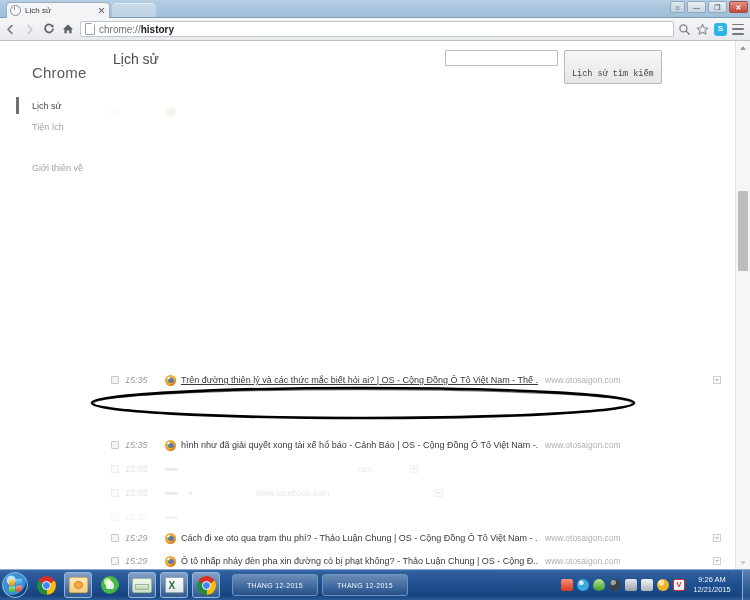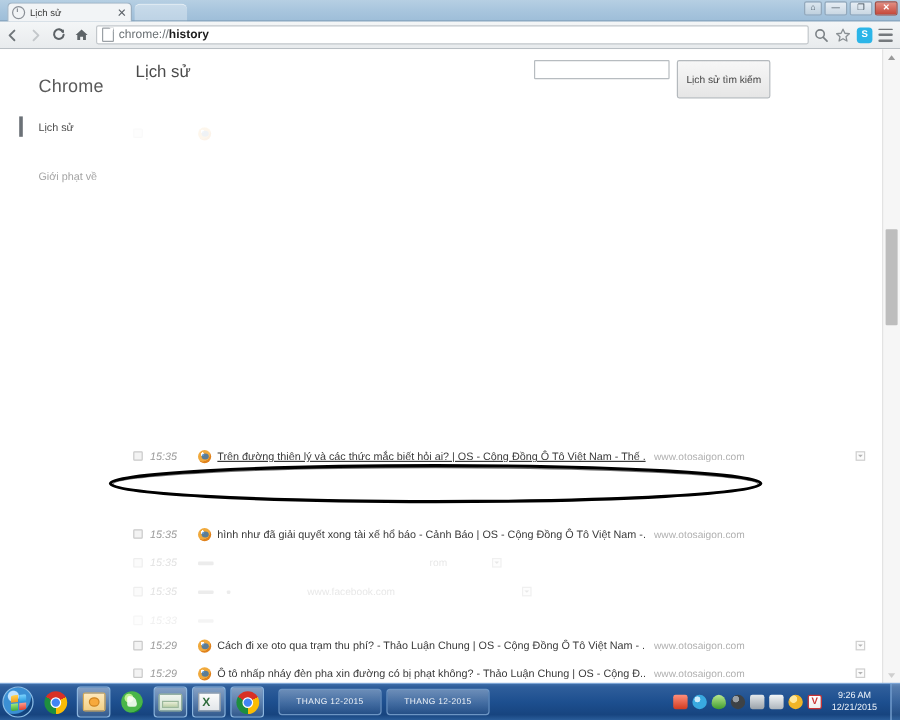--- a/index.html
+++ b/index.html
@@ -165,25 +165,25 @@
   .searchbar{
     position:absolute;left:345px;top:9px;display:flex;align-items:flex-start;gap:6px;
   }
   .search-input{
     width:113px;height:16px;box-sizing:border-box;
     border:1px solid #b7bcc0;background:#fff;border-radius:1px;
     font-size:9px;color:#333;padding:0 3px;outline:none;
     font-family:"Liberation Sans", sans-serif;
   }
   .search-btn{
-    height:32px;box-sizing:border-box;
+    height:20px;box-sizing:border-box;
     border:1px solid #b4b9bd;border-radius:2px;
     background:linear-gradient(180deg,#f7f7f7,#e6e6e6);
-    font-size:8.5px;color:#444;padding:4px 7px;cursor:pointer;
-    font-family:Liberation Sans, sans-serif;line-height:14px;
+    font-size:8.5px;color:#444;padding:16px 7px;cursor:pointer;
+    font-family:Liberation Mono, monospace;line-height:14px;
   }
 
   
   .hlist{position:absolute;left:0;top:0;width:635px;height:529px;}
   .hrow{
     position:absolute;left:0;width:635px;height:20px;
     display:flex;align-items:center;font-size:9px;
   }
   .chk{
     width:8px;height:8px;box-sizing:border-box;
@@ -408,23 +408,26 @@
   </div>
 
   <div class="page">
 
     <div class="sidebar">
       <div class="brand">Chrome</div>
       <div class="nav">
         <div class="nav-item sel">
           <span>Lịch sử</span>
         </div>
+        <div class="nav-item">
+          <span>Tiện ích</span>
+        </div>
         <div class="nav-gap"></div>
         <div class="nav-item">
-          <span>Giới phạt về</span>
+          <span>Giới thiên về</span>
         </div>
       </div>
     </div>
 
     <div class="main">
       <div class="ptitle">Lịch sử</div>
 
       <div class="searchbar">
         <input class="search-input" type="text" value="" placeholder="" style="">
         <button class="search-btn">Lịch sử tìm kiếm</button>

